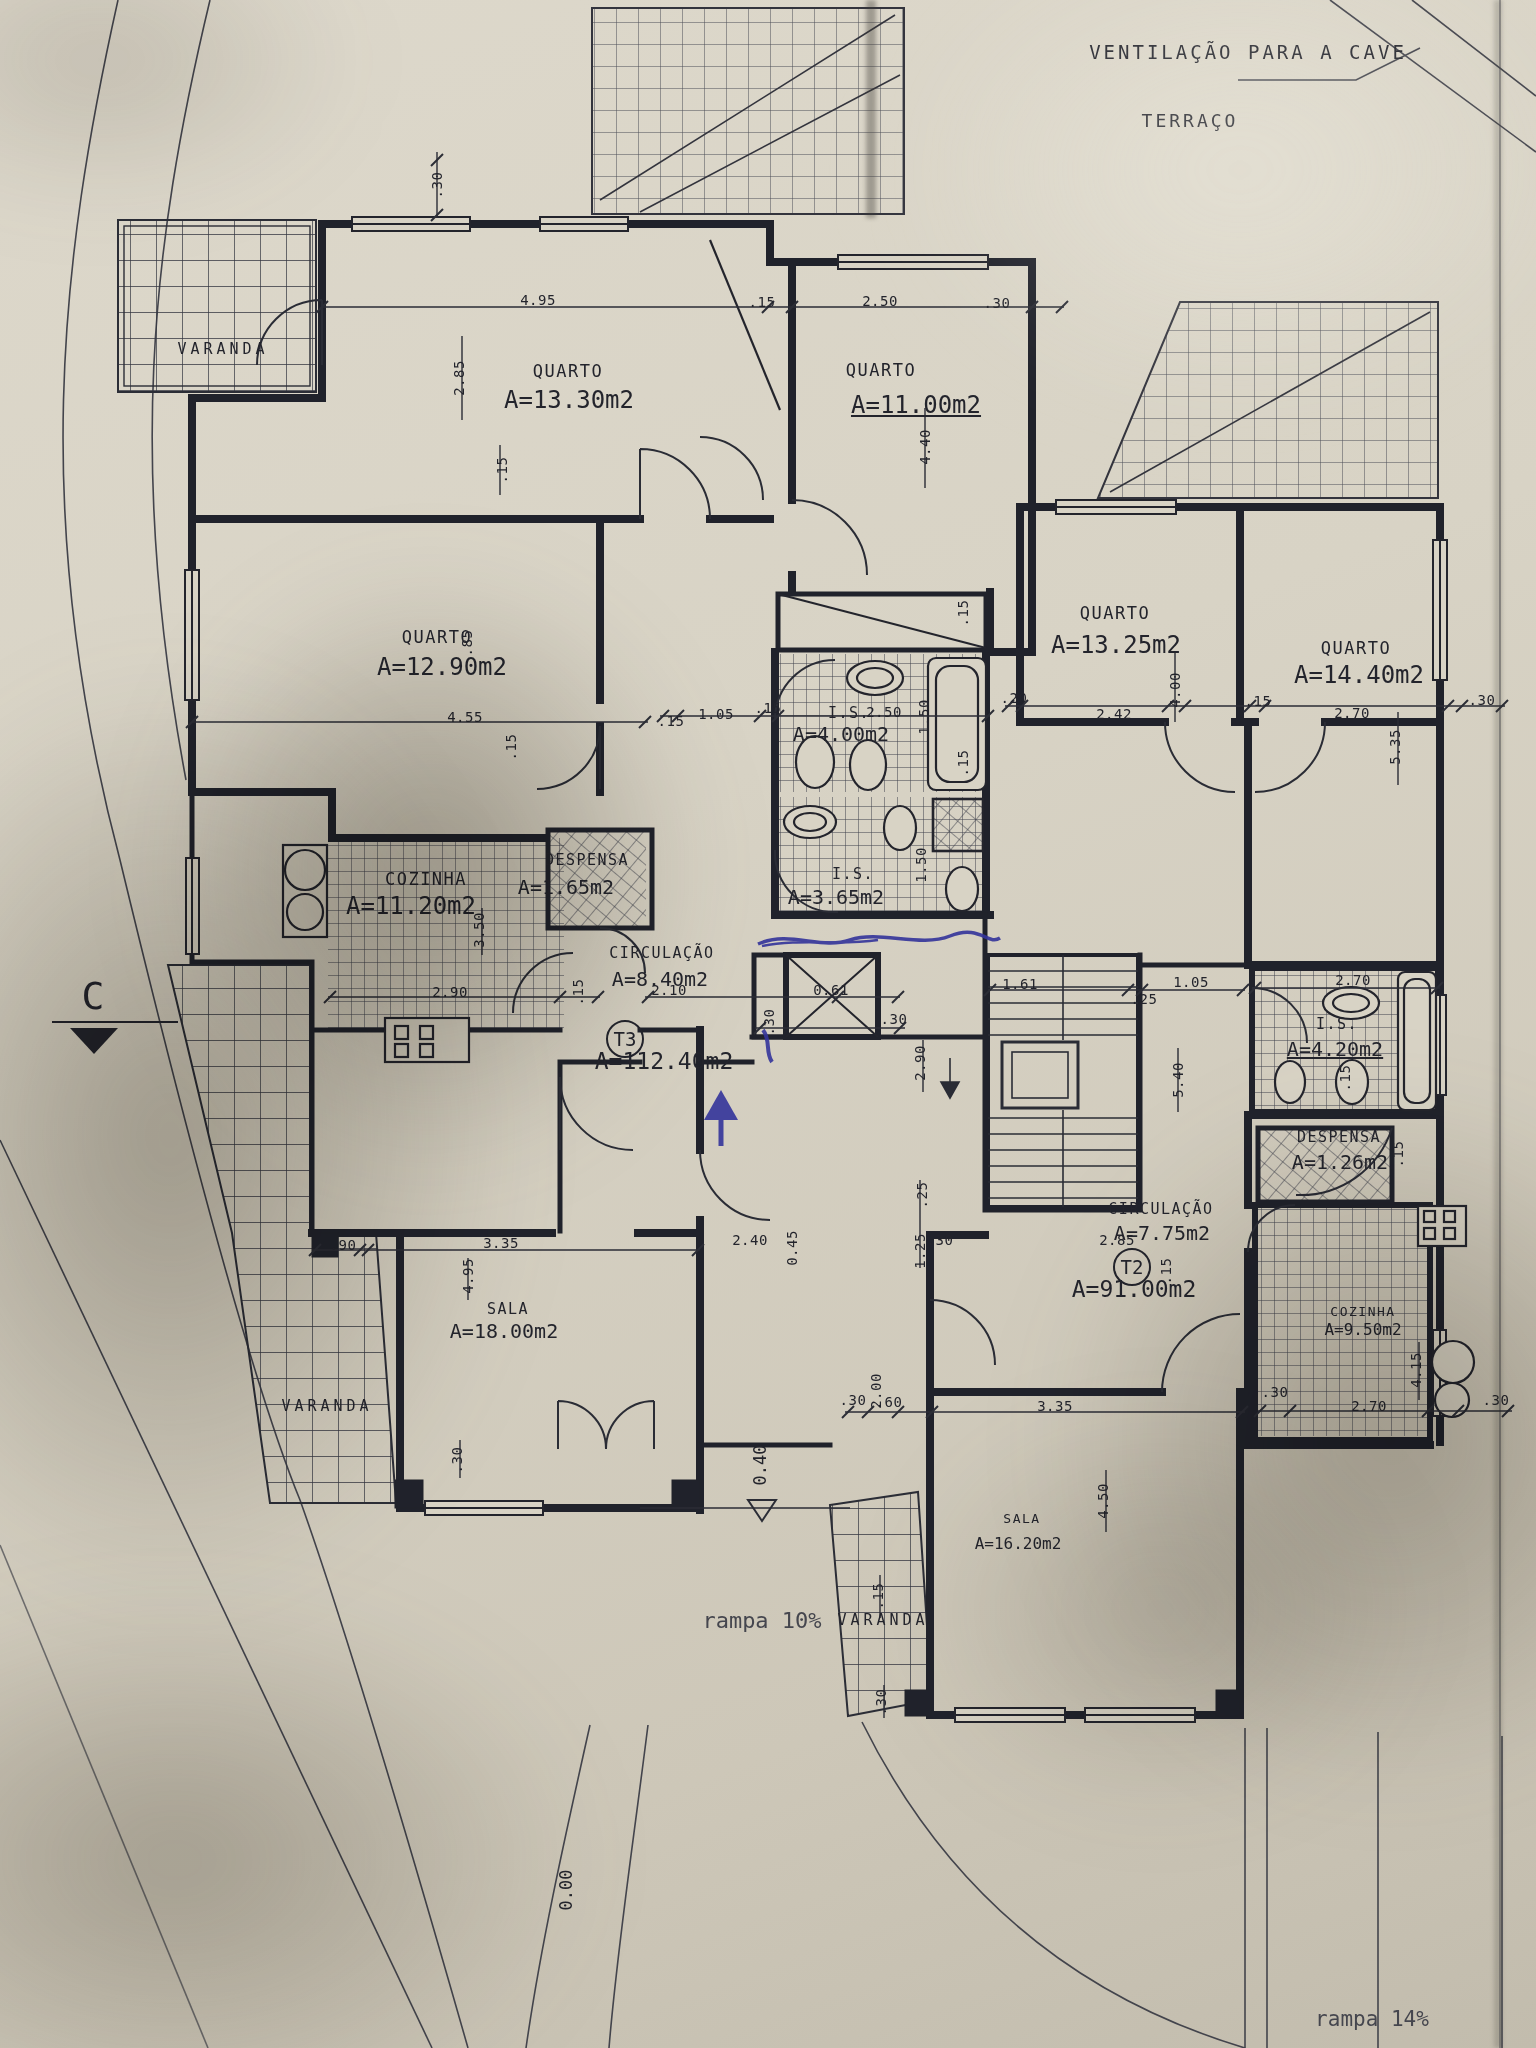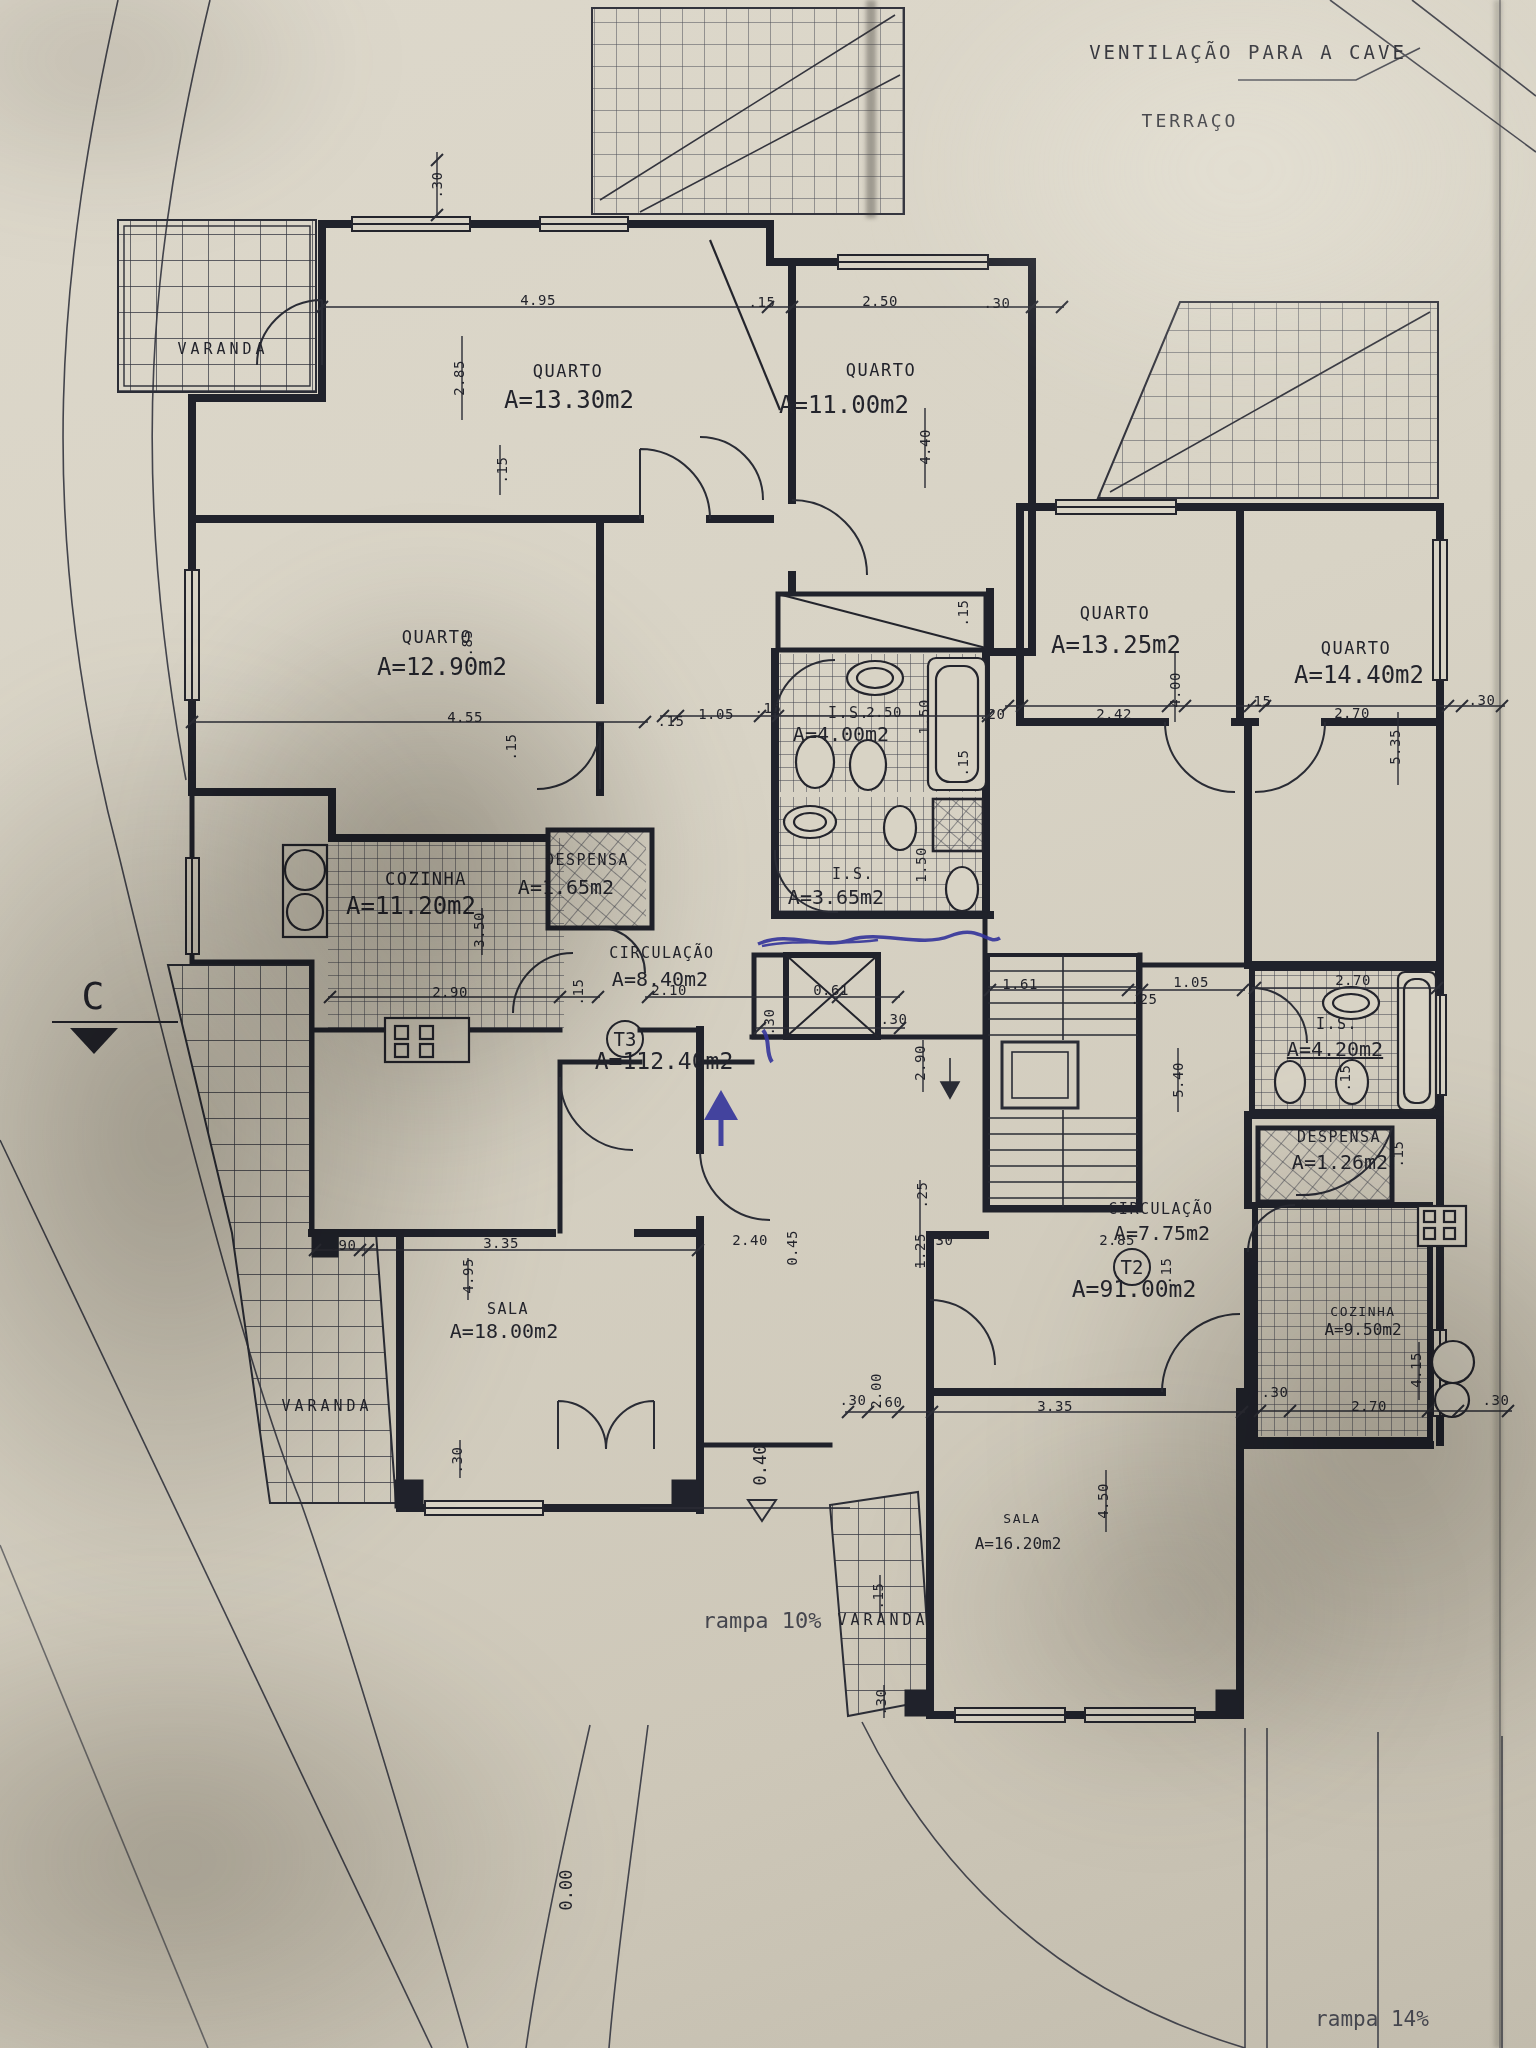--- a/index.html
+++ b/index.html
@@ -329,21 +329,21 @@
 <div class="lbl ann" style="left:762px;top:1621px;font-size:22px;color:#45464e">rampa 10%</div>
 <div class="lbl ann" style="left:1372px;top:2019px;font-size:21px;color:#45464e">rampa 14%</div>
 <div class="lbl ann rot" style="left:760px;top:1465px;font-size:17px">0.40</div>
 <div class="lbl ann rot" style="left:566px;top:1890px;font-size:17px">0.00</div>
 
 <div id="labels">
       <span class="lbl vr" style="left: 223px; top: 349px;">VARANDA</span>
       <span class="lbl rname lg" style="left: 568px; top: 371px;">QUARTO</span>
       <span class="lbl rarea lg" style="left: 569px; top: 400px;">A=13.30m2</span>
       <span class="lbl rname lg" style="left: 881px; top: 370px;">QUARTO</span>
-      <span class="lbl rarea lg" style="left: 844px; top: 405px;">A=11.00m2</span>
+      <span class="lbl rarea lg" style="left: 916px; top: 405px; text-decoration: underline;">A=11.00m2</span>
       <span class="lbl rname lg" style="left: 437px; top: 637px;">QUARTO</span>
       <span class="lbl rarea lg" style="left: 442px; top: 667px;">A=12.90m2</span>
       <span class="lbl rname lg" style="left: 1115px; top: 613px;">QUARTO</span>
       <span class="lbl rarea lg" style="left: 1116px; top: 645px;">A=13.25m2</span>
       <span class="lbl rname lg" style="left: 1356px; top: 648px;">QUARTO</span>
       <span class="lbl rarea lg" style="left: 1359px; top: 675px;">A=14.40m2</span>
       <span class="lbl rname md" style="left: 849px; top: 713px;">I.S.</span>
       <span class="lbl rarea md" style="left: 841px; top: 734px;">A=4.00m2</span>
       <span class="lbl rname md" style="left: 853px; top: 874px;">I.S.</span>
       <span class="lbl rarea md" style="left: 836px; top: 897px;">A=3.65m2</span>
@@ -379,21 +379,21 @@
       <span class="lbl dim" style="left: 465px; top: 717px;">4.55</span>
       <span class="lbl dim rot" style="left: 511px; top: 747px;">.15</span>
       <span class="lbl dim" style="left: 671px; top: 721px;">.15</span>
       <span class="lbl dim" style="left: 716px; top: 714px;">1.05</span>
       <span class="lbl dim" style="left: 768px; top: 708px;">.15</span>
       <span class="lbl dim" style="left: 884px; top: 712px;">2.50</span>
       <span class="lbl dim rot" style="left: 924px; top: 717px;">1.50</span>
       <span class="lbl dim rot" style="left: 963px; top: 613px;">.15</span>
       <span class="lbl dim rot" style="left: 963px; top: 763px;">.15</span>
       <span class="lbl dim rot" style="left: 921px; top: 865px;">1.50</span>
-      <span class="lbl dim" style="left: 992px; top: 698px; margin-top: 16px;">.20</span>
+      <span class="lbl dim" style="left: 1014px; top: 698px;">.20</span>
       <span class="lbl dim" style="left: 1114px; top: 714px;">2.42</span>
       <span class="lbl dim rot" style="left: 1175px; top: 690px;">4.00</span>
       <span class="lbl dim" style="left: 1258px; top: 701px;">.15</span>
       <span class="lbl dim" style="left: 1352px; top: 713px;">2.70</span>
       <span class="lbl dim" style="left: 1482px; top: 700px;">.30</span>
       <span class="lbl dim rot" style="left: 1395px; top: 747px;">5.35</span>
       <span class="lbl dim rot" style="left: 479px; top: 930px;">3.50</span>
       <span class="lbl dim" style="left: 450px; top: 992px;">2.90</span>
       <span class="lbl dim rot" style="left: 578px; top: 992px;">.15</span>
       <span class="lbl dim" style="left: 669px; top: 990px;">2.10</span>

